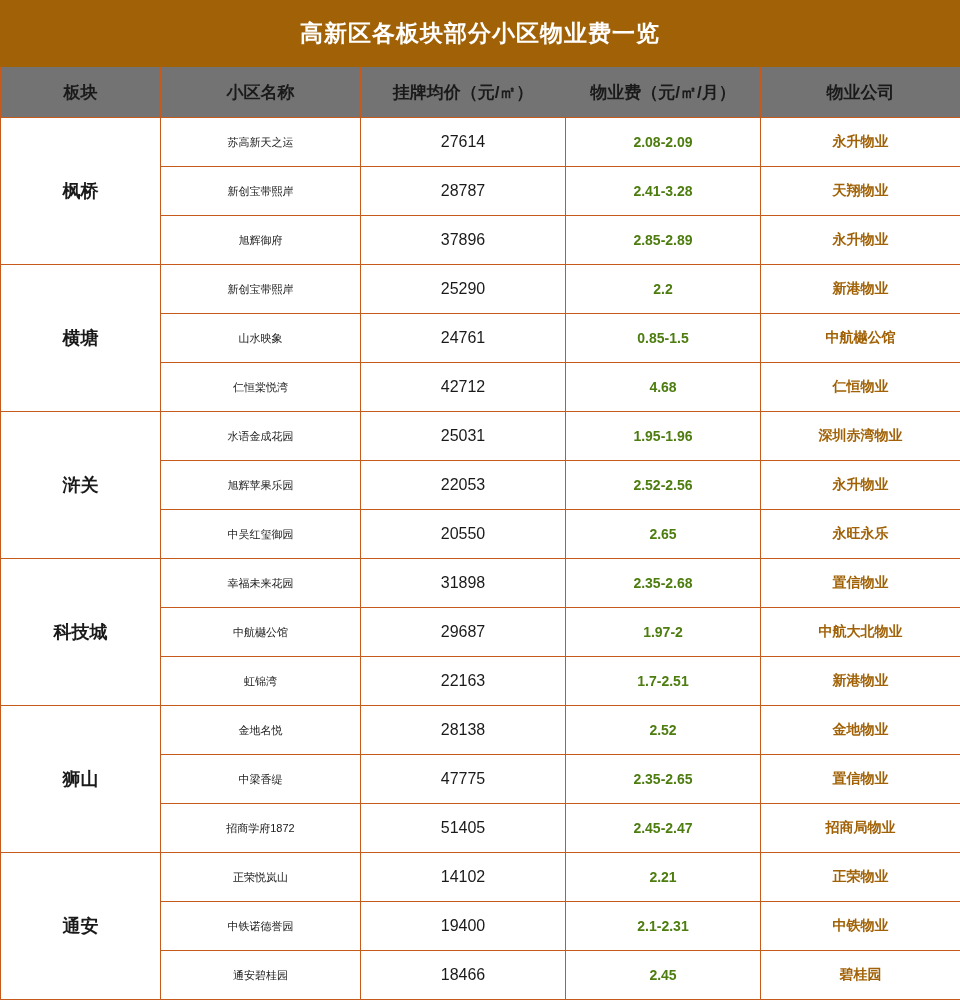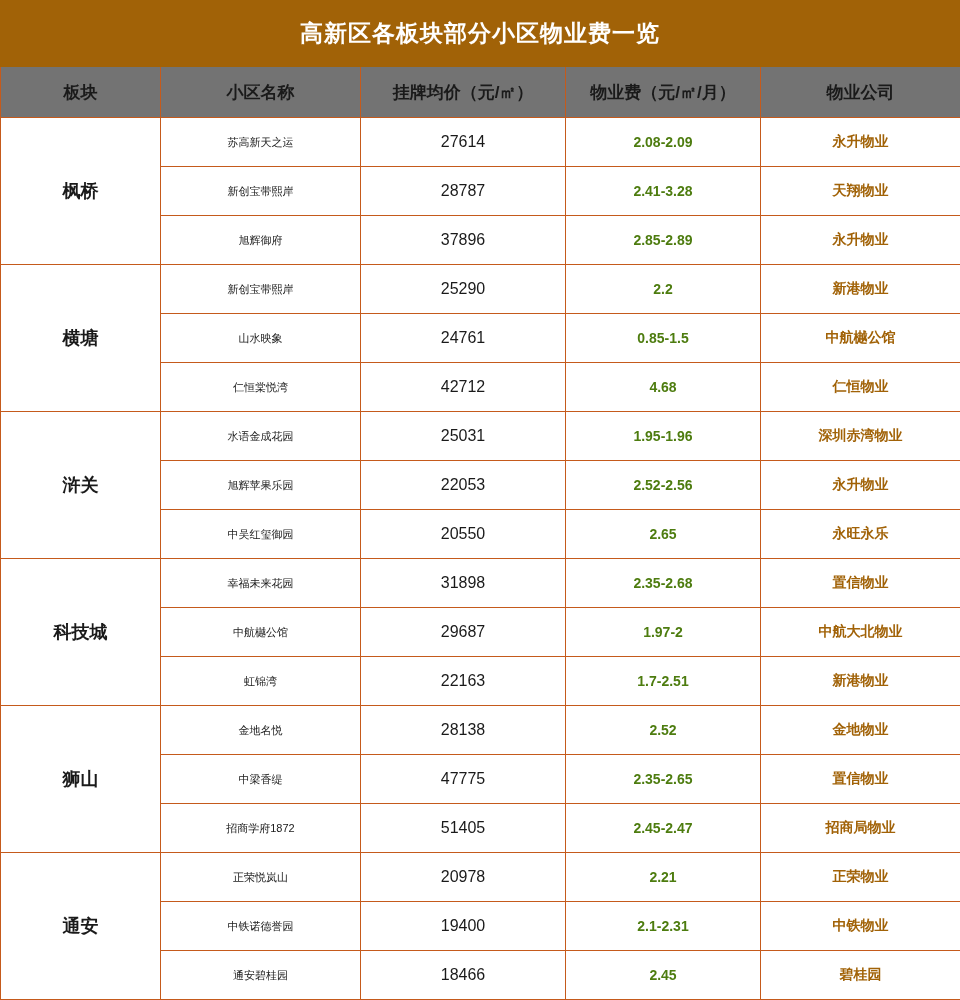--- a/index.html
+++ b/index.html
@@ -207,21 +207,21 @@
         </tr>
         <tr>
           <td class="name-cell">招商学府1872</td>
           <td class="price-cell">51405</td>
           <td class="fee-cell">2.45-2.47</td>
           <td class="company-cell">招商局物业</td>
         </tr>
         <tr>
           <td class="block-cell" rowspan="3">通安</td>
           <td class="name-cell">正荣悦岚山</td>
-          <td class="price-cell">20978</td>
+          <td class="price-cell">14102</td>
           <td class="fee-cell">2.21</td>
           <td class="company-cell">正荣物业</td>
         </tr>
         <tr>
           <td class="name-cell">中铁诺德誉园</td>
           <td class="price-cell">19400</td>
           <td class="fee-cell">2.1-2.31</td>
           <td class="company-cell">中铁物业</td>
         </tr>
         <tr>

